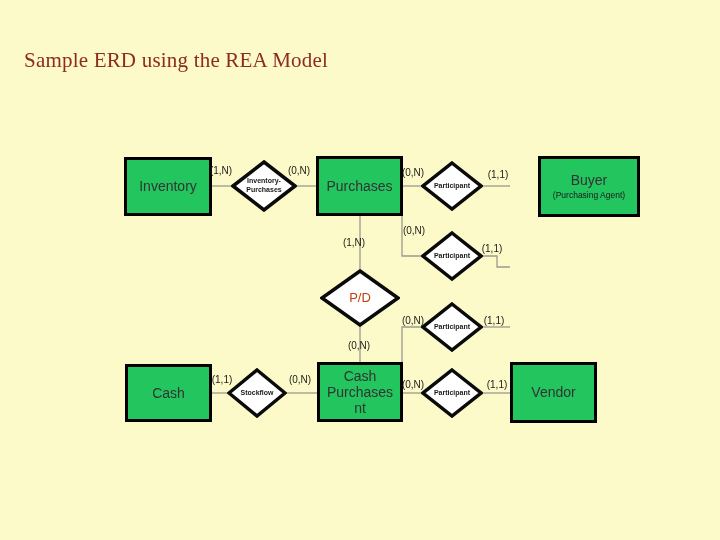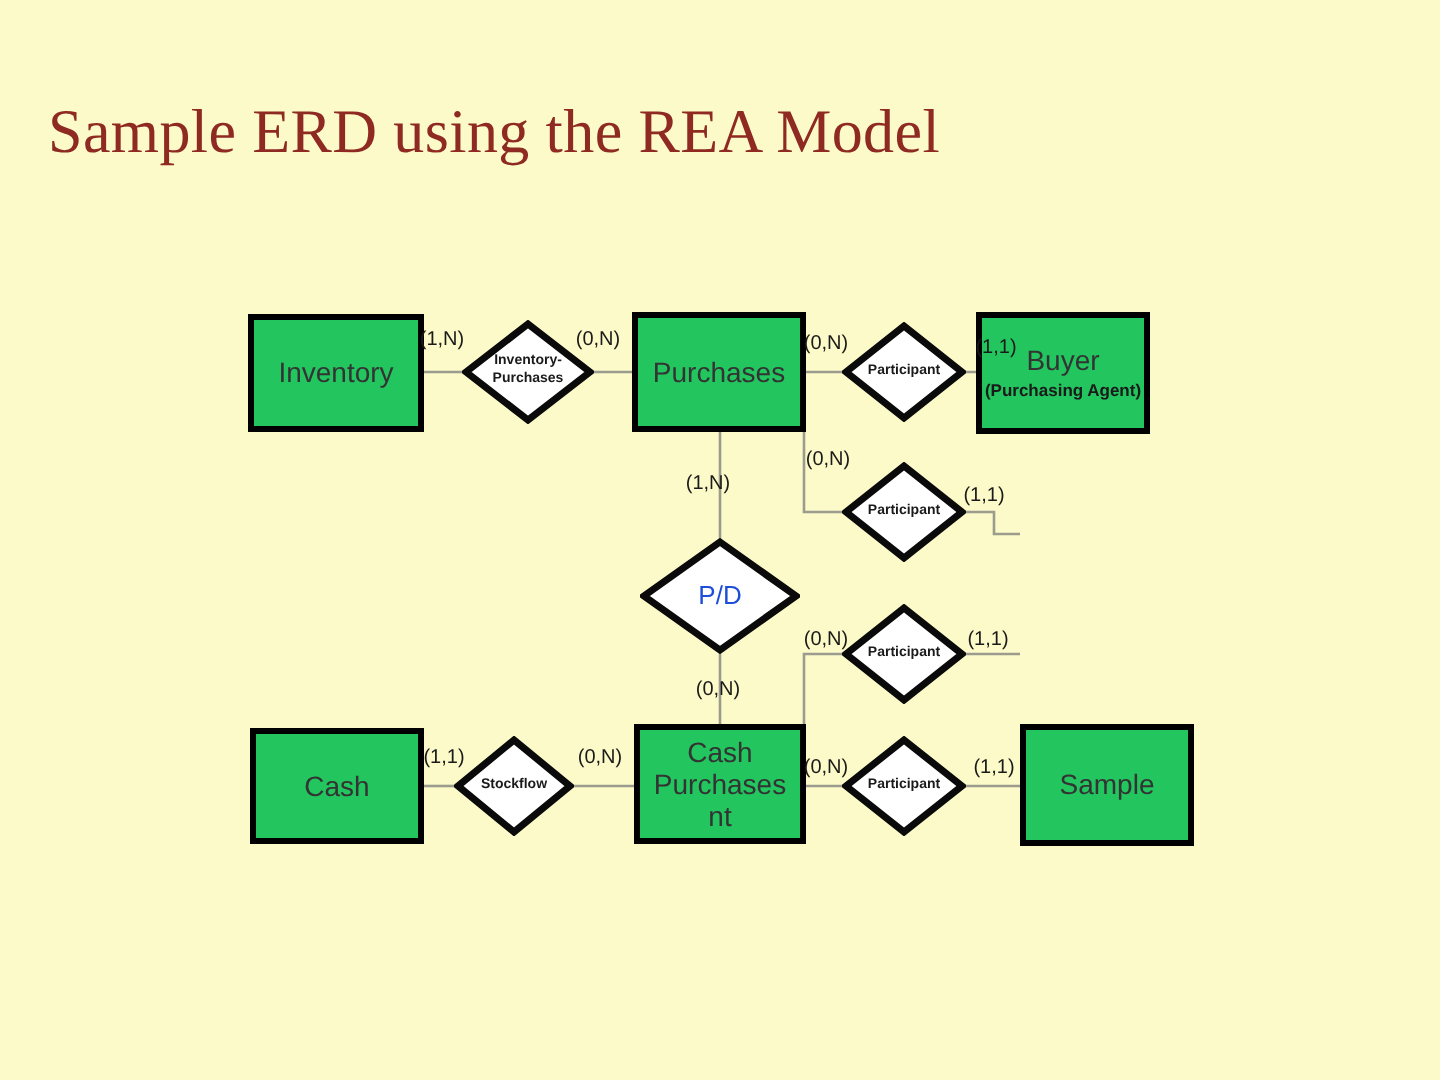--- a/index.html
+++ b/index.html
@@ -10,48 +10,48 @@
     overflow:hidden;
   }
   .slide{
     position:relative;width:720px;height:540px;
     background:#fbfac8;
   }
   .title{
     position:absolute;left:24px;top:48px;margin:0;
     font-family:"Liberation Serif", serif;
     font-weight:400;
-    font-size:31px;
+    font-size:21px;
     letter-spacing:0.2px;
     color:#8e2a21;
     white-space:nowrap;
   }
   svg.connectors{position:absolute;left:0;top:0;}
   svg.connectors polyline{fill:none;stroke:#9b9b8e;stroke-width:1.3;}
   .entity{
     position:absolute;box-sizing:border-box;
     background:#22c55e;border:3px solid #000000;
     display:flex;flex-direction:column;align-items:center;justify-content:center;
     text-align:center;
     color:#333333;font-size:14px;line-height:1.15;
   }
   .entity .ent-sub{
-    font-size:8.5px;font-weight:bold;color:#1a1a1a;margin-top:3px;
+    font-size:8.5px;font-weight:normal;color:#1a1a1a;margin-top:3px;
     white-space:nowrap;
   }
   .diamond{position:absolute;}
   .diamond svg{position:absolute;left:0;top:0;display:block;}
   .diamond svg polygon{fill:#ffffff;stroke:#0a0a0a;stroke-width:3.5;}
   .dia-label{
     position:absolute;left:0;top:0;width:100%;height:100%;
     display:flex;flex-direction:column;align-items:center;justify-content:center;
     text-align:center;color:#1a1a1a;
     font-size:7px;font-weight:bold;line-height:1.25;
   }
-  .dia-label.big{font-size:13px;font-weight:400;color:#1d4ed8;}
+  .dia-label.big{font-size:13px;font-weight:400;color:#c2410c;}
   .card{
     position:absolute;transform:translate(-50%,-50%);
     font-size:10px;color:#1a1a1a;white-space:nowrap;
   }
 </style>
 </head>
 <body>
 
 <div class="slide">
 
@@ -75,38 +75,38 @@
   </svg>
 
   <div class="entity" style="left:124px;top:157px;width:88px;height:59px">
     <span>Inventory</span>
   </div>
 
   <div class="entity" style="left:316px;top:156px;width:87px;height:60px">
     <span>Purchases</span>
   </div>
 
-  <div class="entity" style="left:488px;top:156px;width:87px;height:61px">
+  <div class="entity" style="left:538px;top:156px;width:102px;height:61px">
     <span>Buyer</span>
     <span class="ent-sub">(Purchasing Agent)</span>
   </div>
 
 
   <div class="entity" style="left:125px;top:364px;width:87px;height:58px">
     <span>Cash</span>
   </div>
 
   <div class="entity" style="left:317px;top:362px;width:86px;height:60px">
     <span>Cash</span>
     <span>Purchases</span>
     <span>nt</span>
   </div>
 
   <div class="entity" style="left:510px;top:362px;width:87px;height:61px">
-    <span>Sample</span>
+    <span>Vendor</span>
   </div>
 
   <div class="diamond" style="left:231px;top:160px;width:66px;height:52px">
     <svg width="66" height="52">
       <polygon points="33,2 64,26 33,50 2,26"></polygon>
     </svg>
     <span class="dia-label">
       <span>Inventory-</span>
       <span>Purchases</span>
     </span>

